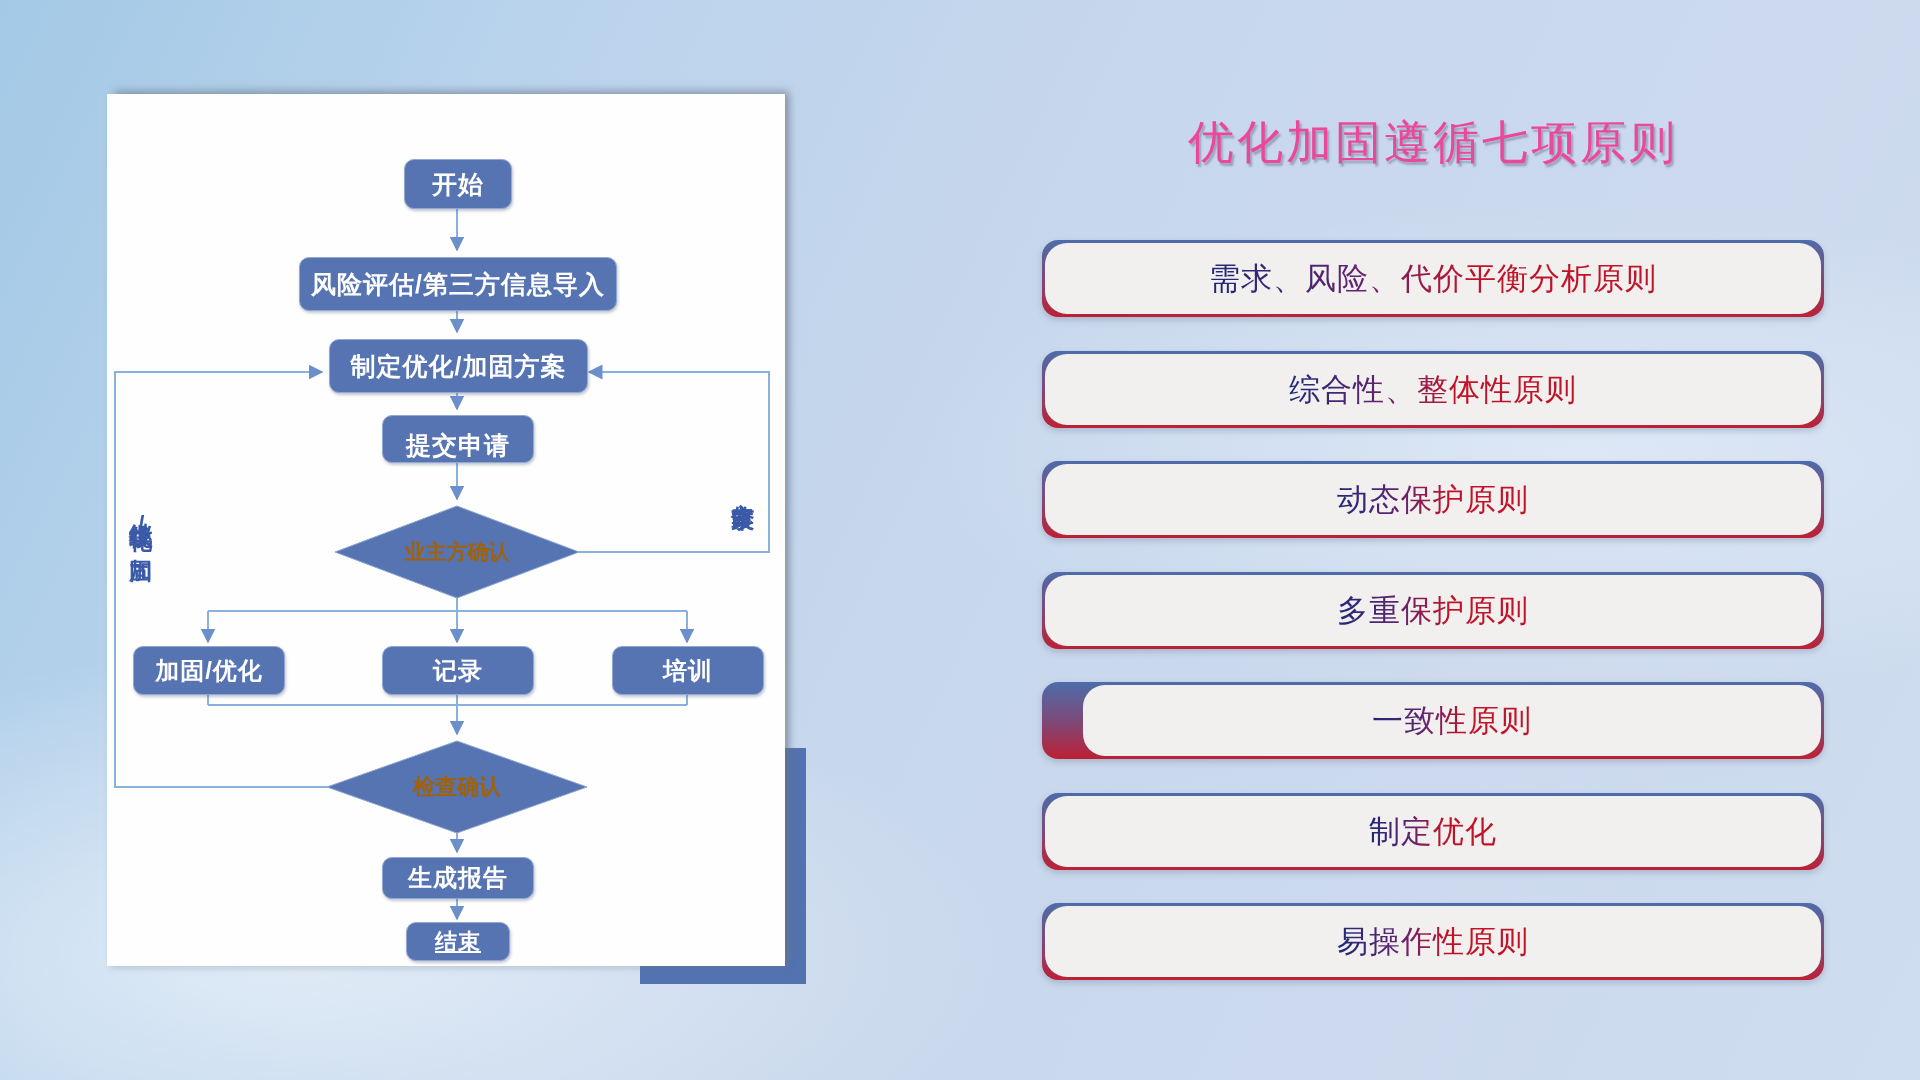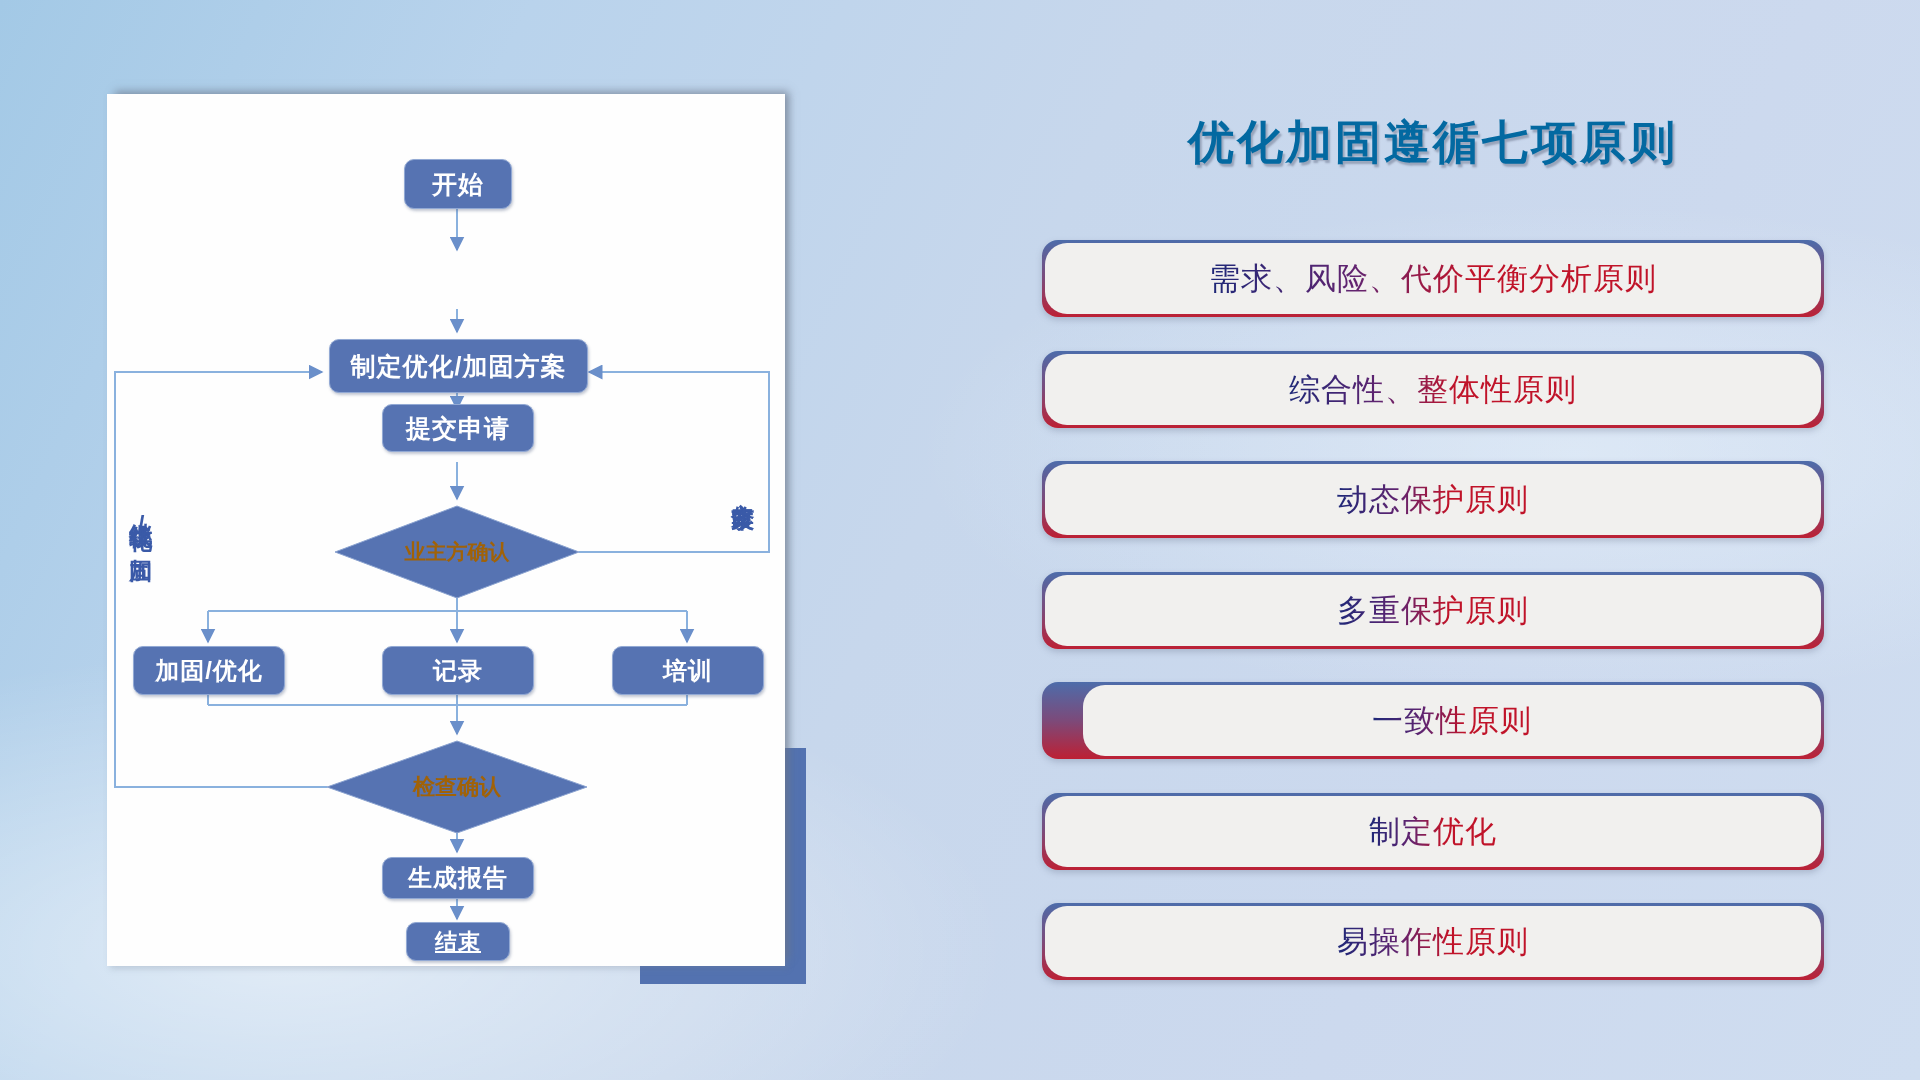--- a/index.html
+++ b/index.html
@@ -35,21 +35,21 @@
     background:transparent;border:none;box-shadow:none;
   }
   .vlabel{
     position:absolute;z-index:3;color:#3a5aa8;font-weight:bold;font-size:23px;
     writing-mode:vertical-lr;text-orientation:upright;line-height:1.05;letter-spacing:2px;
     display:flex;align-items:flex-start;justify-content:center;
   }
   
   .title{
     position:absolute;left:1040px;top:112px;width:786px;z-index:2;
-    text-align:center;font-size:46px;font-weight:bold;color:#0369a1;letter-spacing:3px;
+    text-align:center;font-size:46px;font-weight:normal;color:#ec4899;letter-spacing:3px;
     text-shadow:2px 3px 2px rgba(90,100,125,0.45);
   }
   .pbox{
     position:absolute;left:1042px;width:782px;height:77px;z-index:2;
     border-radius:16px;padding:3px;box-sizing:border-box;
     background:linear-gradient(180deg,#4d6caa 0%,#7c4a7a 50%,#bd2034 100%);
     box-shadow:0 3px 6px rgba(110,120,145,0.35);
   }
   .pbox-inner{
     width:100%;height:100%;border-radius:22px;background:#f1f0ee;
@@ -97,24 +97,27 @@
     </g>
     <g fill="#5673b2" stroke="#8ba3d0" stroke-width="1">
       <polygon points="228,458 350,412 472,458 350,504"></polygon>
       <polygon points="220,693 350,647 480,693 350,739"></polygon>
     </g>
   </svg>
 
   <div class="node" style="left:297px;top:65px;width:106px;height:48px;">
     <span>开始</span>
   </div>
+  <div class="node" style="left:192px;top:163px;width:316px;height:52px;">
+    <span>风险评估/第三方信息导入</span>
+  </div>
   <div class="node" style="left:222px;top:245px;width:257px;height:52px;">
     <span>制定优化/加固方案</span>
   </div>
-  <div class="node" style="left:275px;top:310px;width:150px;height:46px;">
+  <div class="node" style="left:275px;top:321px;width:150px;height:46px;align-items:flex-end;">
     <span>提交申请</span>
   </div>
   <div class="dlabel" style="left:250px;top:444px;width:200px;height:28px;font-size:21px;">
     <span>业主方确认</span>
   </div>
   <div class="node" style="left:26px;top:552px;width:150px;height:47px;font-size:24px;">
     <span>加固/优化</span>
   </div>
   <div class="node" style="left:275px;top:552px;width:150px;height:47px;font-size:24px;align-items:center;">
     <span>记录</span>

